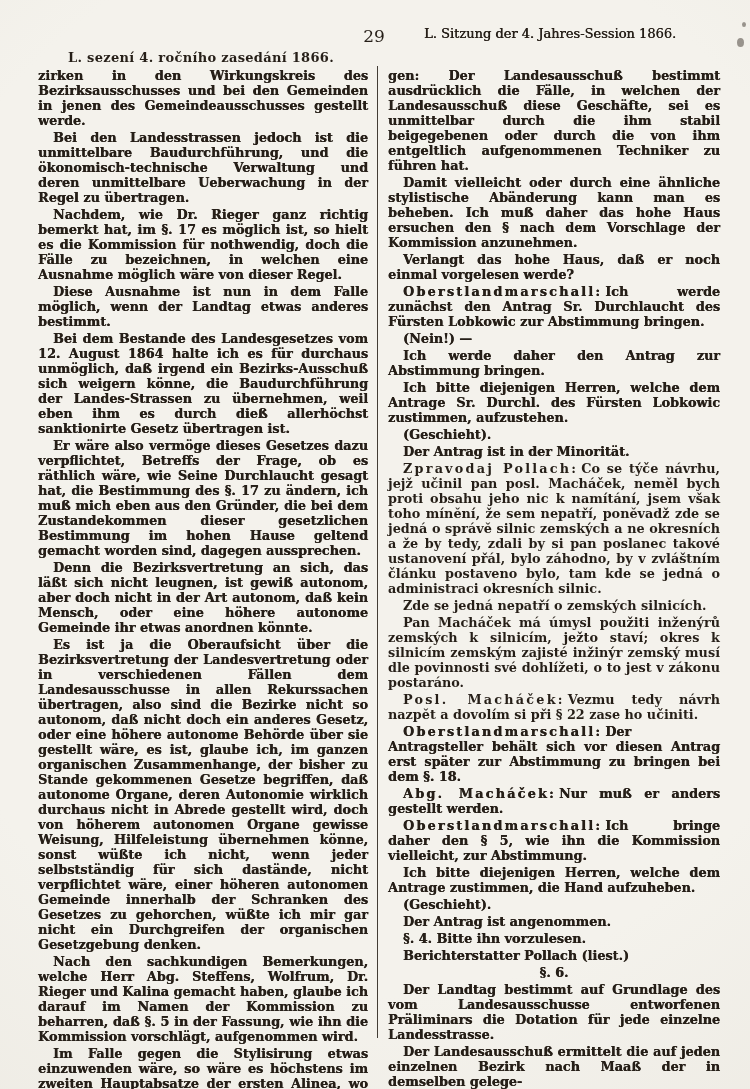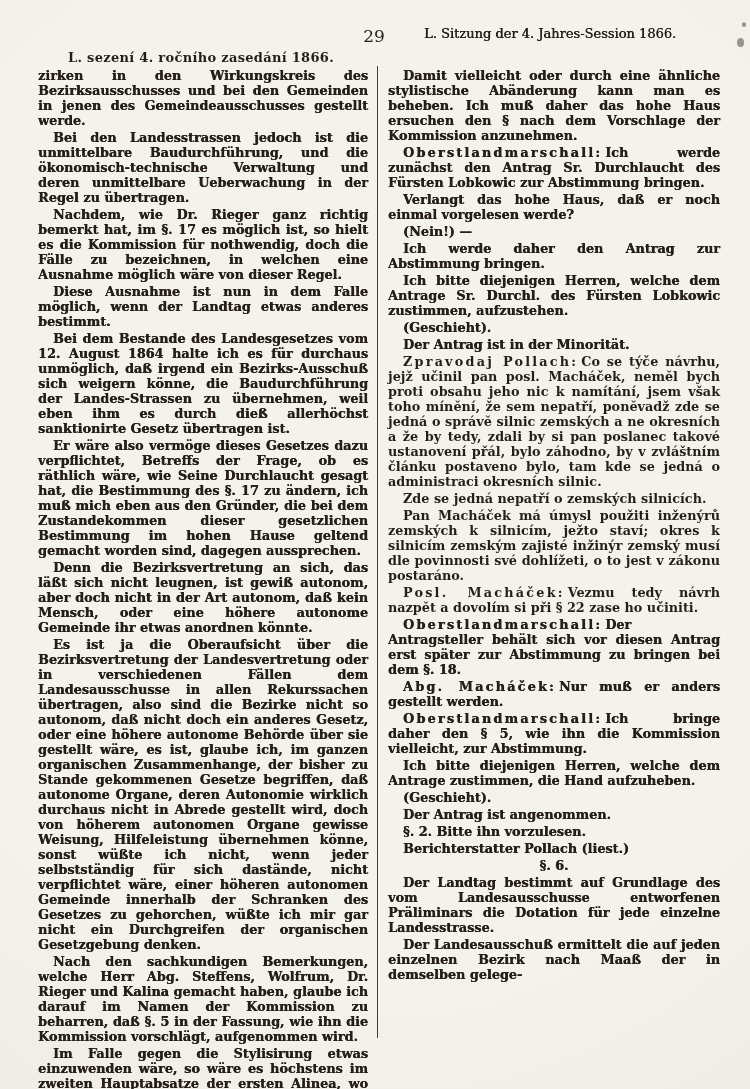--- a/index.html
+++ b/index.html
@@ -123,39 +123,40 @@
         <p class="para fraktur"><span>Bei dem Bestande des Landesgesetzes vom 12. August 1864 halte ich es für durchaus unmöglich, daß irgend ein Bezirks-Ausschuß sich weigern könne, die Baudurchführung der Landes-Strassen zu übernehmen, weil eben ihm es durch dieß allerhöchst sanktionirte Gesetz übertragen ist.</span></p>
         <p class="para fraktur"><span>Er wäre also vermöge dieses Gesetzes dazu verpflichtet, Betreffs der Frage, ob es räthlich wäre, wie Seine Durchlaucht gesagt hat, die Bestimmung des §. 17 zu ändern, ich muß mich eben aus den Gründer, die bei dem Zustandekommen dieser gesetzlichen Bestimmung im hohen Hause geltend gemacht worden sind, dagegen aussprechen.</span></p>
         <p class="para fraktur"><span>Denn die Bezirksvertretung an sich, das läßt sich nicht leugnen, ist gewiß autonom, aber doch nicht in der Art autonom, daß kein Mensch, oder eine höhere autonome Gemeinde ihr etwas anordnen könnte.</span></p>
         <p class="para fraktur"><span>Es ist ja die Oberaufsicht über die Bezirksvertretung der Landesvertretung oder in verschiedenen Fällen dem Landesausschusse in allen Rekurssachen übertragen, also sind die Bezirke nicht so autonom, daß nicht doch ein anderes Gesetz, oder eine höhere autonome Behörde über sie gestellt wäre, es ist, glaube ich, im ganzen organischen Zusammenhange, der bisher zu Stande gekommenen Gesetze begriffen, daß autonome Organe, deren Autonomie wirklich durchaus nicht in Abrede gestellt wird, doch von höherem autonomen Organe gewisse Weisung, Hilfeleistung übernehmen könne, sonst wüßte ich nicht, wenn jeder selbstständig für sich dastände, nicht verpflichtet wäre, einer höheren autonomen Gemeinde innerhalb der Schranken des Gesetzes zu gehorchen, wüßte ich mir gar nicht ein Durchgreifen der organischen Gesetzgebung denken.</span></p>
         <p class="para fraktur"><span>Nach den sachkundigen Bemerkungen, welche Herr Abg. Steffens, Wolfrum, Dr. Rieger und Kalina gemacht haben, glaube ich darauf im Namen der Kommission zu beharren, daß §. 5 in der Fassung, wie ihn die Kommission vorschlägt, aufgenommen wird.</span></p>
         <p class="para fraktur"><span>Im Falle gegen die Stylisirung etwas einzuwenden wäre, so wäre es höchstens im zweiten Hauptabsatze der ersten Alinea, wo es heißt „der Landtag bestimmt ausdrücklich die Fälle, in welchen der Landesausschuß.“  Da könnte man vielleicht sa-</span></p>
       </div>
 
     <div class="col col-right">
 
+    <p class="para fraktur noindent"><span>gen: Der Landesausschuß bestimmt ausdrücklich die Fälle, in welchen der Landesausschuß diese Geschäfte, sei es unmittelbar durch die ihm stabil beigegebenen oder durch die von ihm entgeltlich aufgenommenen Techniker zu führen hat.</span></p>
         <p class="para fraktur"><span>Damit vielleicht oder durch eine ähnliche stylistische Abänderung kann man es beheben. Ich muß daher das hohe Haus ersuchen den § nach dem Vorschlage der Kommission anzunehmen.</span></p>
+        <p class="para fraktur"><span>Verlangt das hohe Haus, daß er noch einmal vorgelesen werde?</span></p>
         <p class="para fraktur"><span class="speaker">Oberstlandmarschall:</span><span>Ich werde zunächst den Antrag Sr. Durchlaucht des Fürsten Lobkowic zur Abstimmung bringen.</span></p>
-        <p class="para fraktur"><span>Verlangt das hohe Haus, daß er noch einmal vorgelesen werde?</span></p>
         <p class="para fraktur"><span>(Nein!) —</span></p>
         <p class="para fraktur"><span>Ich werde daher den Antrag zur Abstimmung bringen.</span></p>
         <p class="para fraktur"><span>Ich bitte diejenigen Herren, welche dem Antrage Sr. Durchl. des Fürsten Lobkowic zustimmen, aufzustehen.</span></p>
         <p class="para fraktur"><span>(Geschieht).</span></p>
         <p class="para fraktur"><span>Der Antrag ist in der Minorität.</span></p>
         <p class="para antiqua"><span class="speaker">Zpravodaj Pollach:</span><span>Co se týče návrhu, jejž učinil pan posl. Macháček, neměl bych proti obsahu jeho nic k namítání, jsem však toho mínění, že sem nepatří, poněvadž zde se jedná o správě silnic zemských a ne okresních a že by tedy, zdali by si pan poslanec takové ustanovení přál, bylo záhodno, by v zvláštním článku postaveno bylo, tam kde se jedná o administraci okresních silnic.</span></p>
         <p class="para antiqua"><span>Zde se jedná nepatří o zemských silnicích.</span></p>
         <p class="para antiqua"><span>Pan Macháček má úmysl použiti inženýrů zemských k silnicím, ježto staví; okres k silnicím zemským zajisté inžinýr zemský musí dle povinnosti své dohlížeti, o to jest v zákonu postaráno.</span></p>
         <p class="para antiqua"><span class="speaker">Posl. Macháček:</span><span>Vezmu tedy návrh nazpět a dovolím si při § 22 zase ho učiniti.</span></p>
         <p class="para fraktur"><span class="speaker">Oberstlandmarschall:</span><span>Der Antragsteller behält sich vor diesen Antrag erst später zur Abstimmung zu bringen bei dem §. 18.</span></p>
         <p class="para fraktur"><span class="speaker">Abg. Macháček:</span><span>Nur muß er anders gestellt werden.</span></p>
         <p class="para fraktur"><span class="speaker">Oberstlandmarschall:</span><span>Ich bringe daher den § 5, wie ihn die Kommission vielleicht, zur Abstimmung.</span></p>
         <p class="para fraktur"><span>Ich bitte diejenigen Herren, welche dem Antrage zustimmen, die Hand aufzuheben.</span></p>
         <p class="para fraktur"><span>(Geschieht).</span></p>
         <p class="para fraktur"><span>Der Antrag ist angenommen.</span></p>
-        <p class="para fraktur"><span>§. 2.  Bitte ihn vorzulesen.</span></p>
+        <p class="para fraktur"><span>§. 4.  Bitte ihn vorzulesen.</span></p>
         <p class="para fraktur"><span>Berichterstatter Pollach (liest.)</span></p>
         <p class="para fraktur center"><span>§. 6.</span></p>
         <p class="para fraktur"><span>Der Landtag bestimmt auf Grundlage des vom Landesausschusse entworfenen Präliminars die Dotation für jede einzelne Landesstrasse.</span></p>
         <p class="para fraktur"><span>Der Landesausschuß ermittelt die auf jeden einzelnen Bezirk nach Maaß der in demselben gelege-</span></p>
       </div>
 
   </div>
 
   <div class="speck speck-1"></div>
   <div class="speck speck-2"></div>

